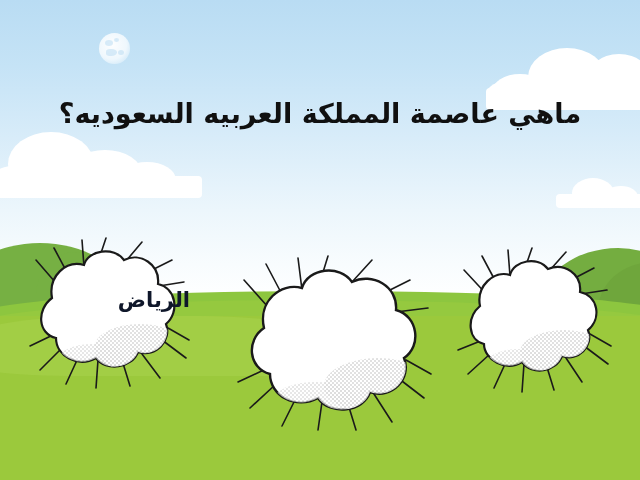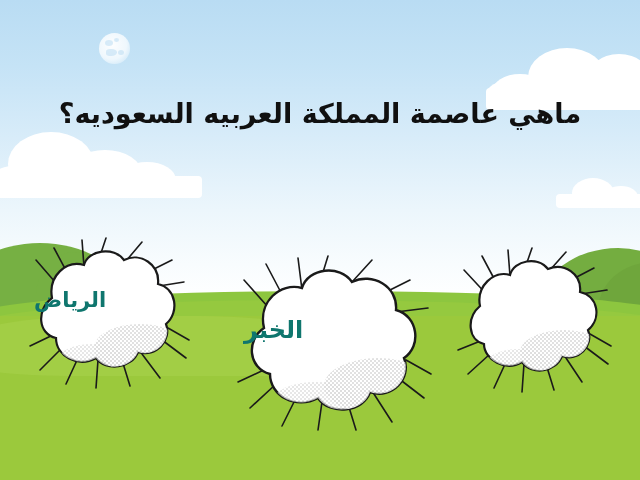--- a/index.html
+++ b/index.html
@@ -145,24 +145,24 @@
     opacity: .75;
   }
 
   
   .answer {
     position: absolute;
   }
   .answer svg { display: block; overflow: visible; }
   .answer .answer-label {
     position: absolute;
-    left: 12px;
+    left: 0;
     width: 100%;
-    text-align: left;
-    color: #0f766e;
+    text-align: right;
+    color: #0f172a;
     direction: rtl;
     font-family: "DejaVu Sans", "Liberation Sans", sans-serif;
     font-weight: 700;
     white-space: nowrap;
     pointer-events: none;
   }
 
   #answer-riyadh { left: 22px;  top: 236px; width: 168px; height: 156px; }
   #answer-riyadh .answer-label { top: 52px; font-size: 21px; }
 
@@ -316,21 +316,20 @@
       </g>
       <path d="M32,74 C26,48 48,28 70,34 C76,14 108,10 120,28
                C140,18 166,32 164,56 C186,62 190,92 172,104
                C180,124 160,146 138,138 C132,158 98,162 86,144
                C64,156 38,142 38,120 C16,114 14,86 32,74 Z" fill="#ffffff" stroke="#1a1a1a" stroke-width="2.4"></path>
       <g clip-path="url(#clipB)">
         <ellipse cx="146" cy="132" rx="54" ry="28" fill="url(#halftoneB)" opacity="0.85"></ellipse>
         <ellipse cx="84" cy="146" rx="42" ry="18" fill="url(#halftoneB)" opacity="0.7"></ellipse>
       </g>
     </svg>
-    <div class="answer-label">الخبر</div>
   </div>
 
   <div class="answer" id="answer-jeddah">
     <svg width="160" height="148" viewBox="0 0 160 148" aria-hidden="true">
       <defs>
         <pattern id="halftoneC" width="4" height="4" patternUnits="userSpaceOnUse">
           <rect width="4" height="4" fill="#ffffff"></rect>
           <rect width="2" height="2" fill="#dcdcdc"></rect>
           <rect x="2" y="2" width="2" height="2" fill="#dcdcdc"></rect>
         </pattern>

